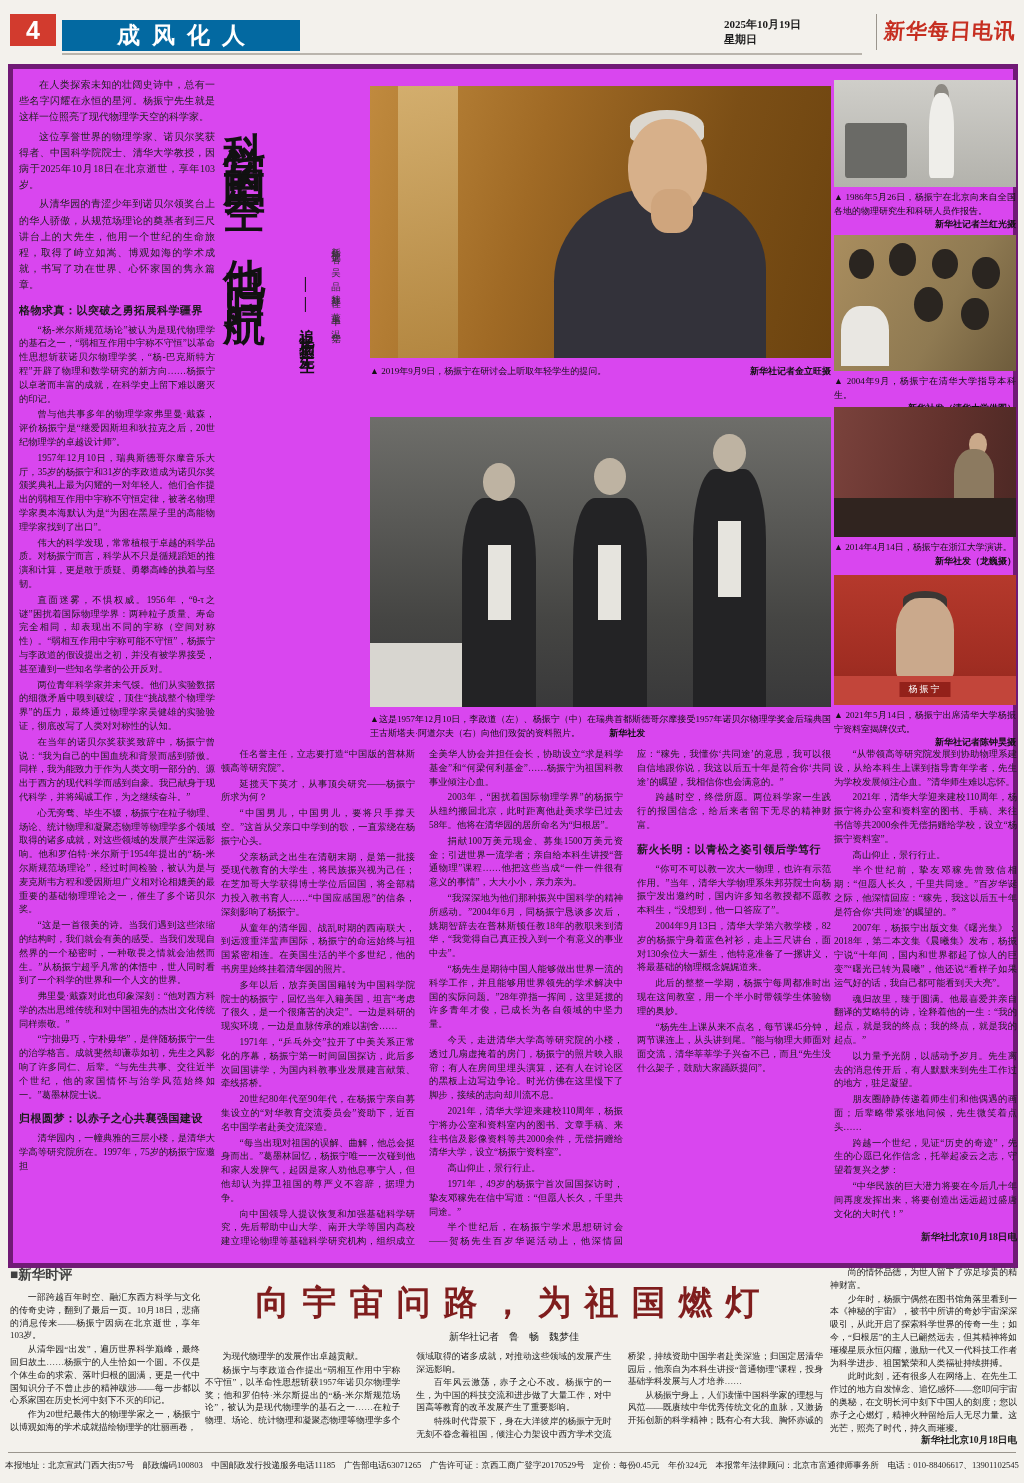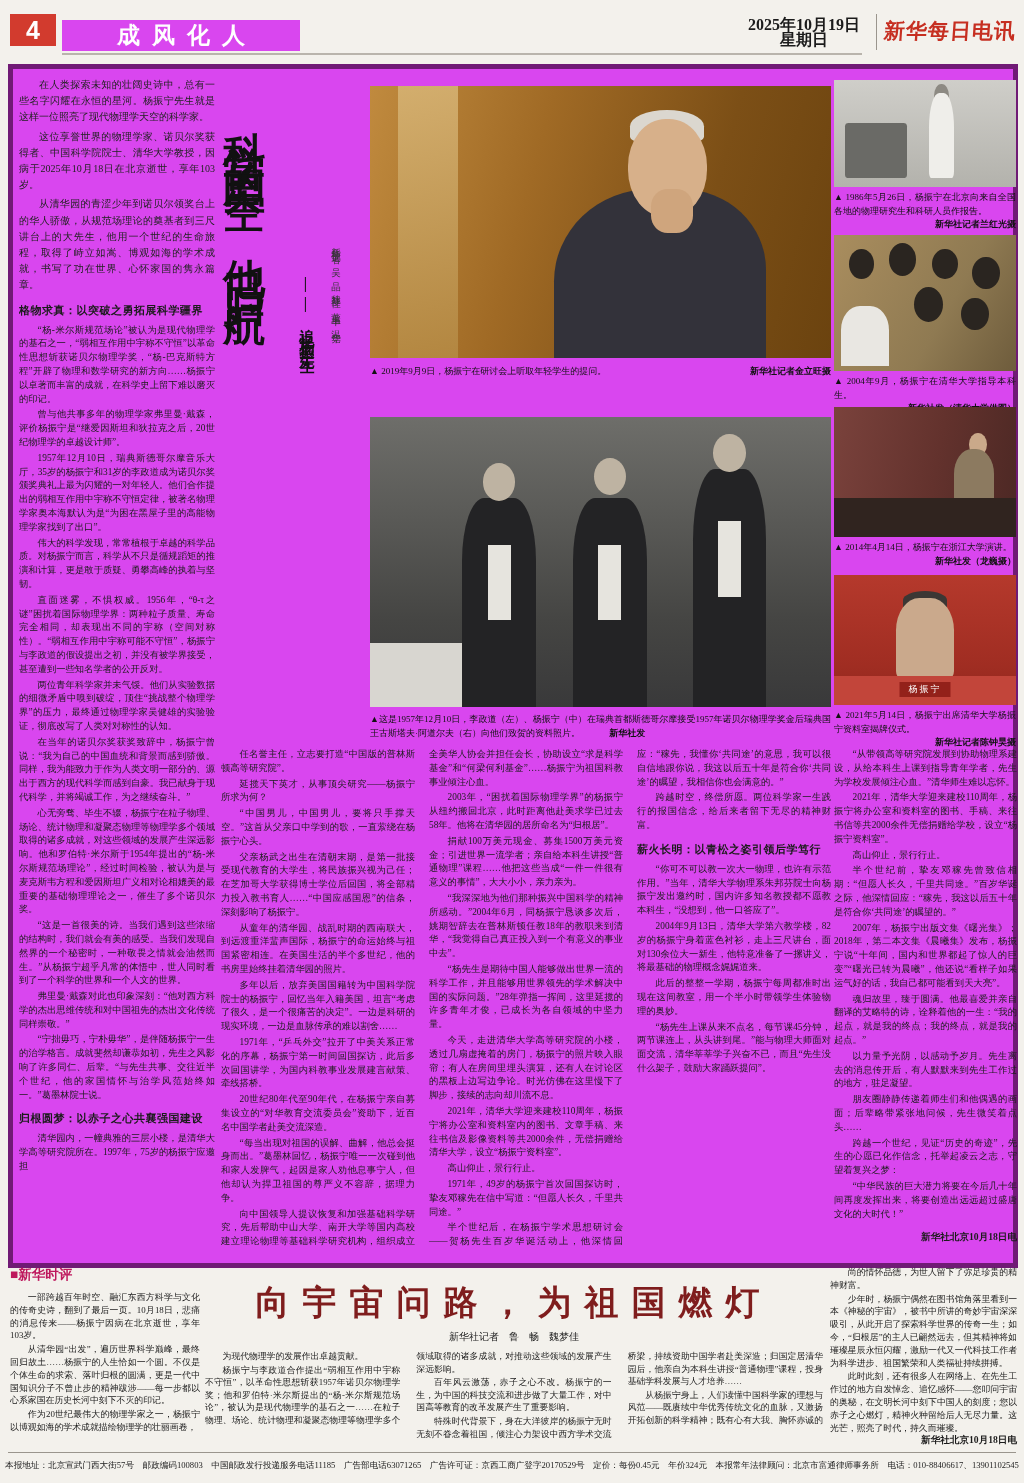--- a/index.html
+++ b/index.html
@@ -2,25 +2,25 @@
 <html><head>
 <meta charset="utf-8">
 <style>
   html,body{margin:0;padding:0;background:#d8d5cf;}
   #page{position:relative;width:1024px;height:1483px;background:#f3f1ec;overflow:hidden;
         font-family:"Liberation Serif","DejaVu Serif",serif;color:#1b1b1b;}
   .abs{position:absolute;}
   
   .hdr-num{left:10px;top:14px;width:46px;height:32px;background:#d23b2e;color:#fff;
            font-size:25px;font-weight:700;text-align:center;line-height:32px;font-family:"Liberation Sans",sans-serif;}
-  .hdr-sec{left:62px;top:20px;width:238px;height:31px;background:#d946ef;color:#fff;font-size:23px;
+  .hdr-sec{left:62px;top:20px;width:238px;height:31px;background:#0369a1;color:#fff;font-size:23px;
            font-weight:800;text-align:center;line-height:31px;letter-spacing:12px;text-indent:12px;
            font-family:"Liberation Sans",sans-serif;}
   .hdr-rule{left:62px;top:53px;width:800px;height:2px;background:#b9b4ac;}
-  .hdr-date{left:740px;top:17px;width:128px;text-align:center;font-size:16px;line-height:15px;font-weight:600;}
+  .hdr-date{left:724px;top:17px;width:128px;text-align:left;font-size:11px;line-height:15px;font-weight:600;}
   .hdr-div{left:876px;top:14px;width:1px;height:36px;background:#9a958d;}
   .hdr-mast{left:884px;top:17px;width:132px;font-size:21px;font-weight:900;color:#c62f21;
             letter-spacing:1px;transform:skewX(-4deg);}
   
   .mainbox{left:8px;top:64px;width:1000px;height:1194px;border:5px solid #701a75;background:#d946ef;}
   .mainbox > .abs{position:absolute;}
   
   .bodytext p{margin:0 0 2px;font-size:9.3px;line-height:13.8px;text-align:justify;text-indent:2em;}
   .kai p{margin:0 0 3px;font-size:10px;line-height:16.2px;text-align:justify;text-indent:2em;color:#222;}
   h3.subhead{margin:9px 0 6px;font-size:11px;font-weight:700;text-indent:0;letter-spacing:0.5px;}
@@ -71,21 +71,21 @@
   .sp4{top:506px;height:130px;background:linear-gradient(#b5392c,#a02d22 70%,#8f261c);}
   .sp4-man{position:absolute;left:34%;top:18%;width:32%;height:62%;background:#caa98c;border-radius:40% 40% 10% 10%;}
   .sp4-hair{position:absolute;left:38%;top:12%;width:24%;height:14%;background:#3c3734;border-radius:50% 50% 0 0;}
   .sp4-table{position:absolute;left:0;bottom:0;width:100%;height:22%;background:#c2453a;}
   .nameplate{position:absolute;left:50%;bottom:6%;transform:translateX(-50%);background:#93211a;color:#fff;
              font-size:9px;padding:1px 9px;letter-spacing:2px;}
   .sidetext{left:821px;top:679px;width:183px;height:478px;overflow:hidden;}
   .side-dateline{left:821px;top:1162px;width:183px;text-align:right;font-weight:700;font-size:9.6px;}
   
   .cm-colA{left:10px;top:1266px;width:190px;height:184px;overflow:hidden;}
-  .cm-label{font-family:"Liberation Sans",sans-serif;font-weight:800;font-size:13.5px;color:#be185d;margin:0 0 7px;}
+  .cm-label{font-family:"Liberation Sans",sans-serif;font-weight:800;font-size:13.5px;color:#404040;margin:0 0 7px;}
   .cm-head{left:205px;top:1280px;width:618px;text-align:center;font-size:34px;font-weight:600;
            letter-spacing:13px;color:#7f1d1d;}
   .cm-byline{left:205px;top:1330px;width:618px;text-align:center;font-size:10px;color:#222;}
   .cm-cols{left:205px;top:1350px;width:618px;height:100px;overflow:hidden;
            column-count:3;column-gap:16px;column-fill:auto;}
   .cm-cols p{margin:0 0 1px;font-size:8.8px;line-height:12.6px;}
   .cm-colE{left:830px;top:1266px;width:187px;height:168px;overflow:hidden;}
   .cm-colE p,.cm-colA p{margin:0 0 1px;font-size:8.9px;line-height:12.8px;}
   .cm-dateline{left:830px;top:1434px;width:187px;text-align:right;font-weight:700;font-size:9.6px;}
   

